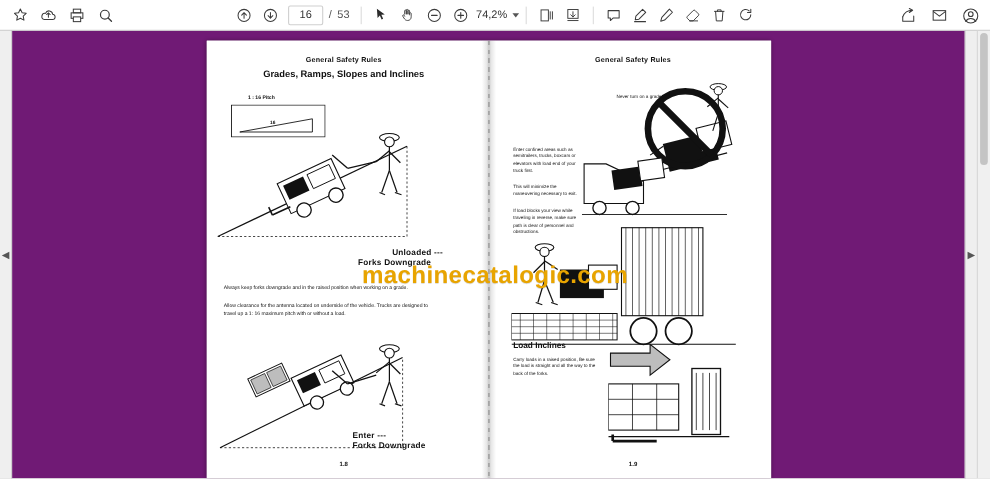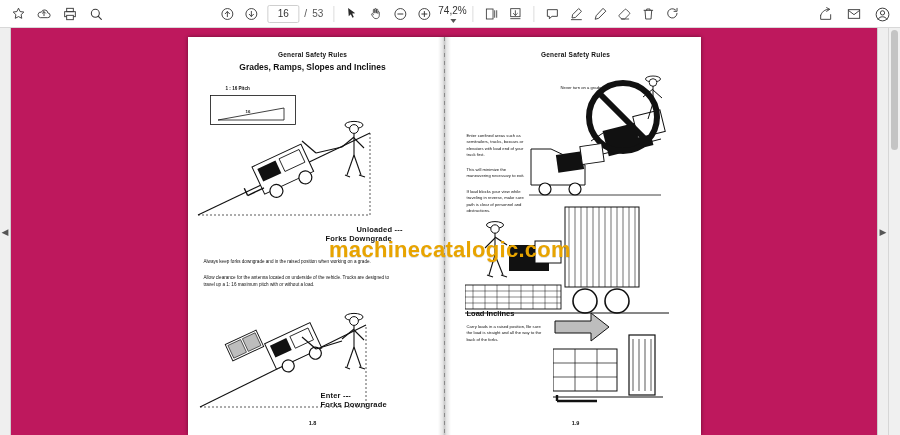--- a/index.html
+++ b/index.html
@@ -81,21 +81,20 @@
     font-size: 10px;
     color: #555;
   }
   .zoombox {
     display: flex;
     align-items: center;
     gap: 3px;
     font-size: 10px;
     color: #333;
     margin-left: 2px;
-    flex-direction: column;
   }
   .zoom-val {
     font-size: 10px;
     color: #333;
     min-width: 28px;
     text-align: right;
   }
   .caret {
     width: 0; height: 0;
     border-left: 3.5px solid transparent;
@@ -179,21 +178,21 @@
 
   .pages-wrap {
     position: absolute;
     left: 10px;
     right: 22px;
     top: 0;
     bottom: 0;
     display: flex;
     justify-content: center;
     align-items: flex-start;
-    background: #be185d;
+    background: #701a75;
   }
   .spread {
     position: relative;
     margin-top: 9px;
     display: flex;
     background: #ffffff;
     box-shadow: 0 0 4px rgba(0,0,0,0.45);
   }
   .page {
     width: 250px;

